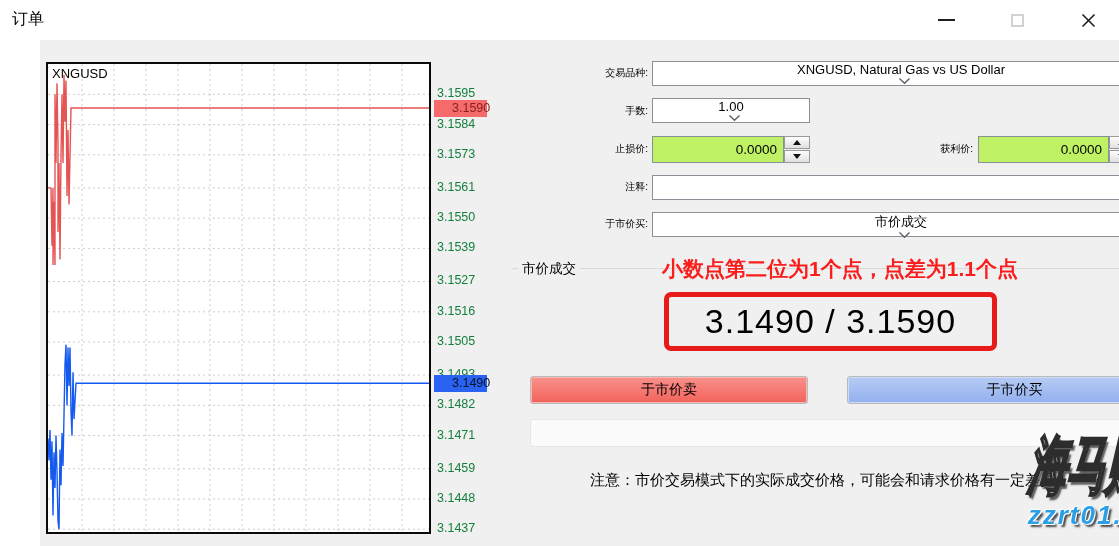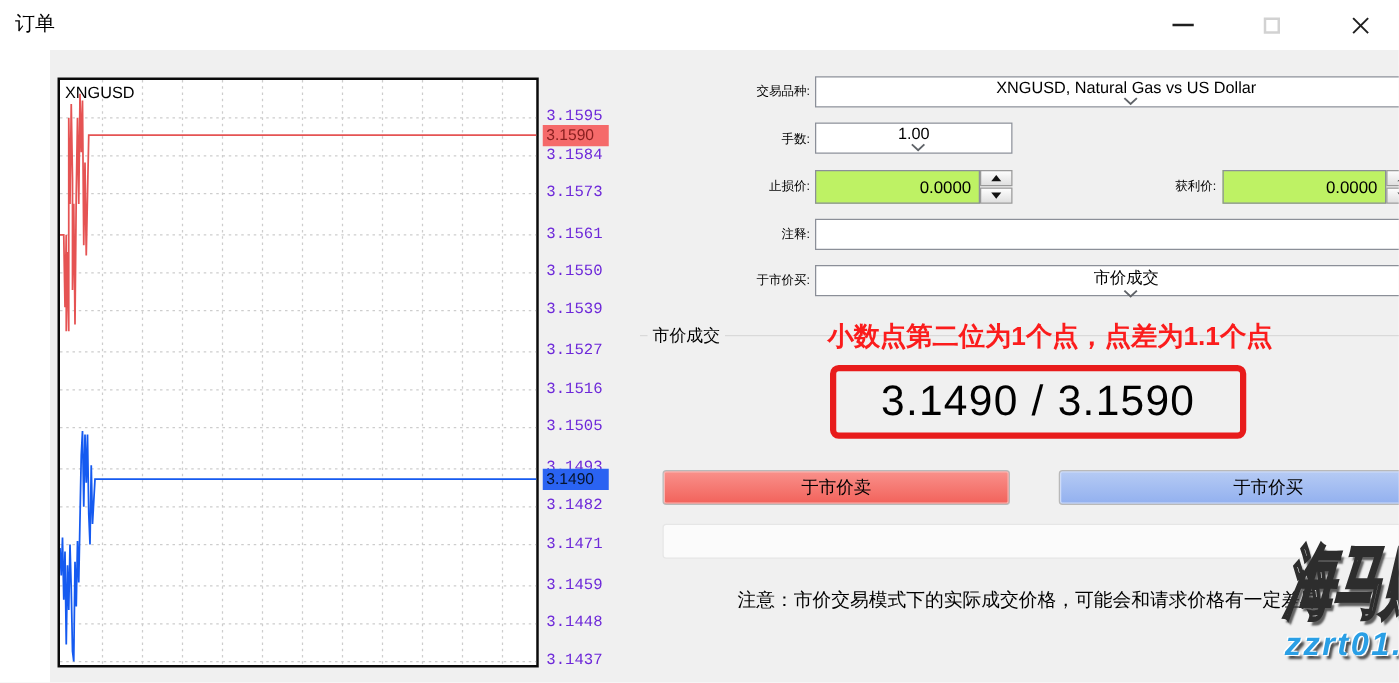--- a/index.html
+++ b/index.html
@@ -19,23 +19,23 @@
   
   .dlg { position:absolute; left:0; top:40px; width:1119px; height:506px; background:#f0f0f0;margin-left:40px; }
 
   
   .chart-box { position:absolute; left:6px; top:22px; width:385px; height:472px;
                background:#fff; border:2px solid #0a0a0a; }
   .chart-symbol { position:absolute; left:4px; top:2px; font-size:13px; z-index:3; }
   .chart-box svg { position:absolute; left:0; top:0; }
   .grid { stroke:#cdcdcd; stroke-width:1; stroke-dasharray:2,3; }
   .price-scale { position:absolute; left:394px; top:22px; width:58px; height:474px; overflow:hidden; }
-  .ptick { position:absolute; left:3px; font-size:12.5px; color:#6d28d9; white-space:nowrap;font-family:Liberation Mono, monospace; }
+  .ptick { position:absolute; left:3px; font-size:12.5px; color:#15803d; white-space:nowrap; }
   .pbadge { position:absolute; left:0; width:53px; height:17px; font-size:12.5px;
-            line-height:17px; padding-left:3px; z-index:5; }
+            line-height:17px; padding-left:18px; z-index:5; }
 
   
   .flabel { position:absolute; left:470px; width:138px; text-align:right; font-size:10px; }
   .field  { position:absolute; background:#fff; border:1px solid #8b8f98; font-size:13px;
             display:flex; align-items:center; padding:0 7px;flex-direction:column; }
   .combo  { justify-content:space-between; }
   .chev   { flex:0 0 auto; margin-left:6px; }
   input.num { position:absolute; background:#bef264; border:1px solid #8b8f98; font-size:13.5px;
               text-align:right; padding:0 6px; font-family:inherit; }
   input.txt { position:absolute; background:#fff; border:1px solid #8b8f98; font-size:13px;

